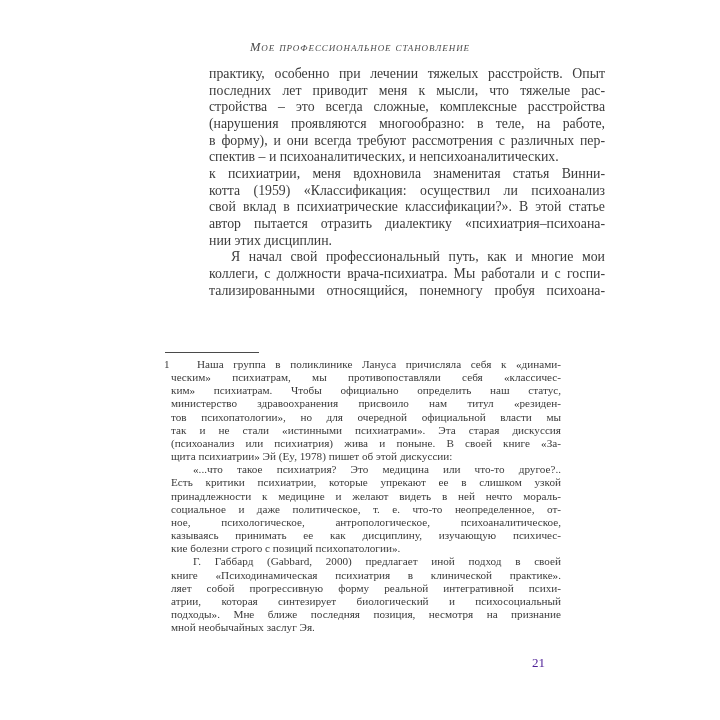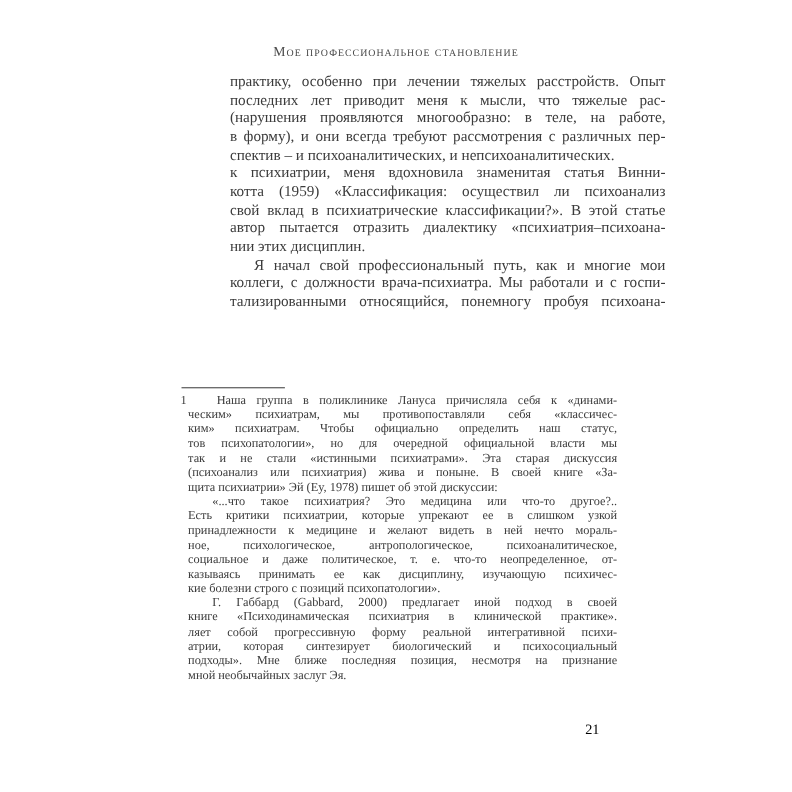--- a/index.html
+++ b/index.html
@@ -15,20 +15,21 @@
     overflow: hidden;
   }
   .running-head {
     position: absolute;
     top: 40px; left: 0; width: 720px;
     text-align: center;
     font-variant: small-caps;
     font-size: 12.5px;
     letter-spacing: 0.9px;
     color: #4a4a4a;
+    font-style: italic;
   }
   .body-text {
     position: absolute;
     top: 66px; left: 165px; width: 396px;
     font-size: 13.8px;
     line-height: 16.65px;
     margin-left: 44px;
   }
   .footnote-sep {
     position: absolute;
@@ -56,34 +57,35 @@
     text-align-last: left;
     -moz-text-align-last: left;
   }
   .line.indent { text-indent: 22px; }
   .line.marker-gap { text-indent: 26px; }
   .page-number {
     position: absolute;
     top: 655px; left: 465px; width: 80px;
     text-align: right;
     font-size: 13px;
-    color: #000000;
+    color: #4c1d95;
   }
 </style>
 </head>
 <body>
 
 <div class="page">
 
   <div class="running-head">Мое профессиональное становление</div>
 
   <div class="body-text">
       <div class="para">
         <div class="line">практику, особенно при лечении тяжелых расстройств. Опыт</div>
         <div class="line">последних лет приводит меня к мысли, что тяжелые рас-</div>
+        <div class="line">стройства – это всегда сложные, комплексные расстройства</div>
         <div class="line">(нарушения проявляются многообразно: в теле, на работе,</div>
         <div class="line">в форму), и они всегда требуют рассмотрения с различных пер-</div>
         <div class="line end">спектив – и психоаналитических, и непсихоаналитических.</div>
       </div>
       <div class="para">
         <div class="line">к психиатрии, меня вдохновила знаменитая статья Винни-</div>
         <div class="line">котта (1959) «Классификация: осуществил ли психоанализ</div>
         <div class="line">свой вклад в психиатрические классификации?». В этой статье</div>
         <div class="line">автор пытается отразить диалектику «психиатрия–психоана-</div>
         <div class="line end">нии этих дисциплин.</div>
@@ -97,31 +99,32 @@
 
   <div class="footnote-sep"></div>
 
   <div class="footnote">
     <span class="footnote-marker">1</span>
     <div>
         <div class="para">
           <div class="line marker-gap">Наша группа в поликлинике Лануса причисляла себя к «динами-</div>
           <div class="line">ческим» психиатрам, мы противопоставляли себя «классичес-</div>
           <div class="line">ким» психиатрам. Чтобы официально определить наш статус,</div>
+          <div class="line">министерство здравоохранения присвоило нам титул «резиден-</div>
           <div class="line">тов психопатологии», но для очередной официальной власти мы</div>
           <div class="line">так и не стали «истинными психиатрами». Эта старая дискуссия</div>
           <div class="line">(психоанализ или психиатрия) жива и поныне. В своей книге «За-</div>
           <div class="line end">щита психиатрии» Эй (Ey, 1978) пишет об этой дискуссии:</div>
         </div>
         <div class="para">
           <div class="line indent">«...что такое психиатрия? Это медицина или что-то другое?..</div>
           <div class="line">Есть критики психиатрии, которые упрекают ее в слишком узкой</div>
           <div class="line">принадлежности к медицине и желают видеть в ней нечто мораль-</div>
+          <div class="line">социальное и даже политическое, т. е. что-то неопределенное, от-</div>
           <div class="line">ное, психологическое, антропологическое, психоаналитическое,</div>
-          <div class="line">социальное и даже политическое, т. е. что-то неопределенное, от-</div>
           <div class="line">казываясь принимать ее как дисциплину, изучающую психичес-</div>
           <div class="line end">кие болезни строго с позиций психопатологии».</div>
         </div>
         <div class="para">
           <div class="line indent">Г. Габбард (Gabbard, 2000) предлагает иной подход в своей</div>
           <div class="line">книге «Психодинамическая психиатрия в клинической практике».</div>
           <div class="line">ляет собой прогрессивную форму реальной интегративной психи-</div>
           <div class="line">атрии, которая синтезирует биологический и психосоциальный</div>
           <div class="line">подходы». Мне ближе последняя позиция, несмотря на признание</div>
           <div class="line end">мной необычайных заслуг Эя.</div>

